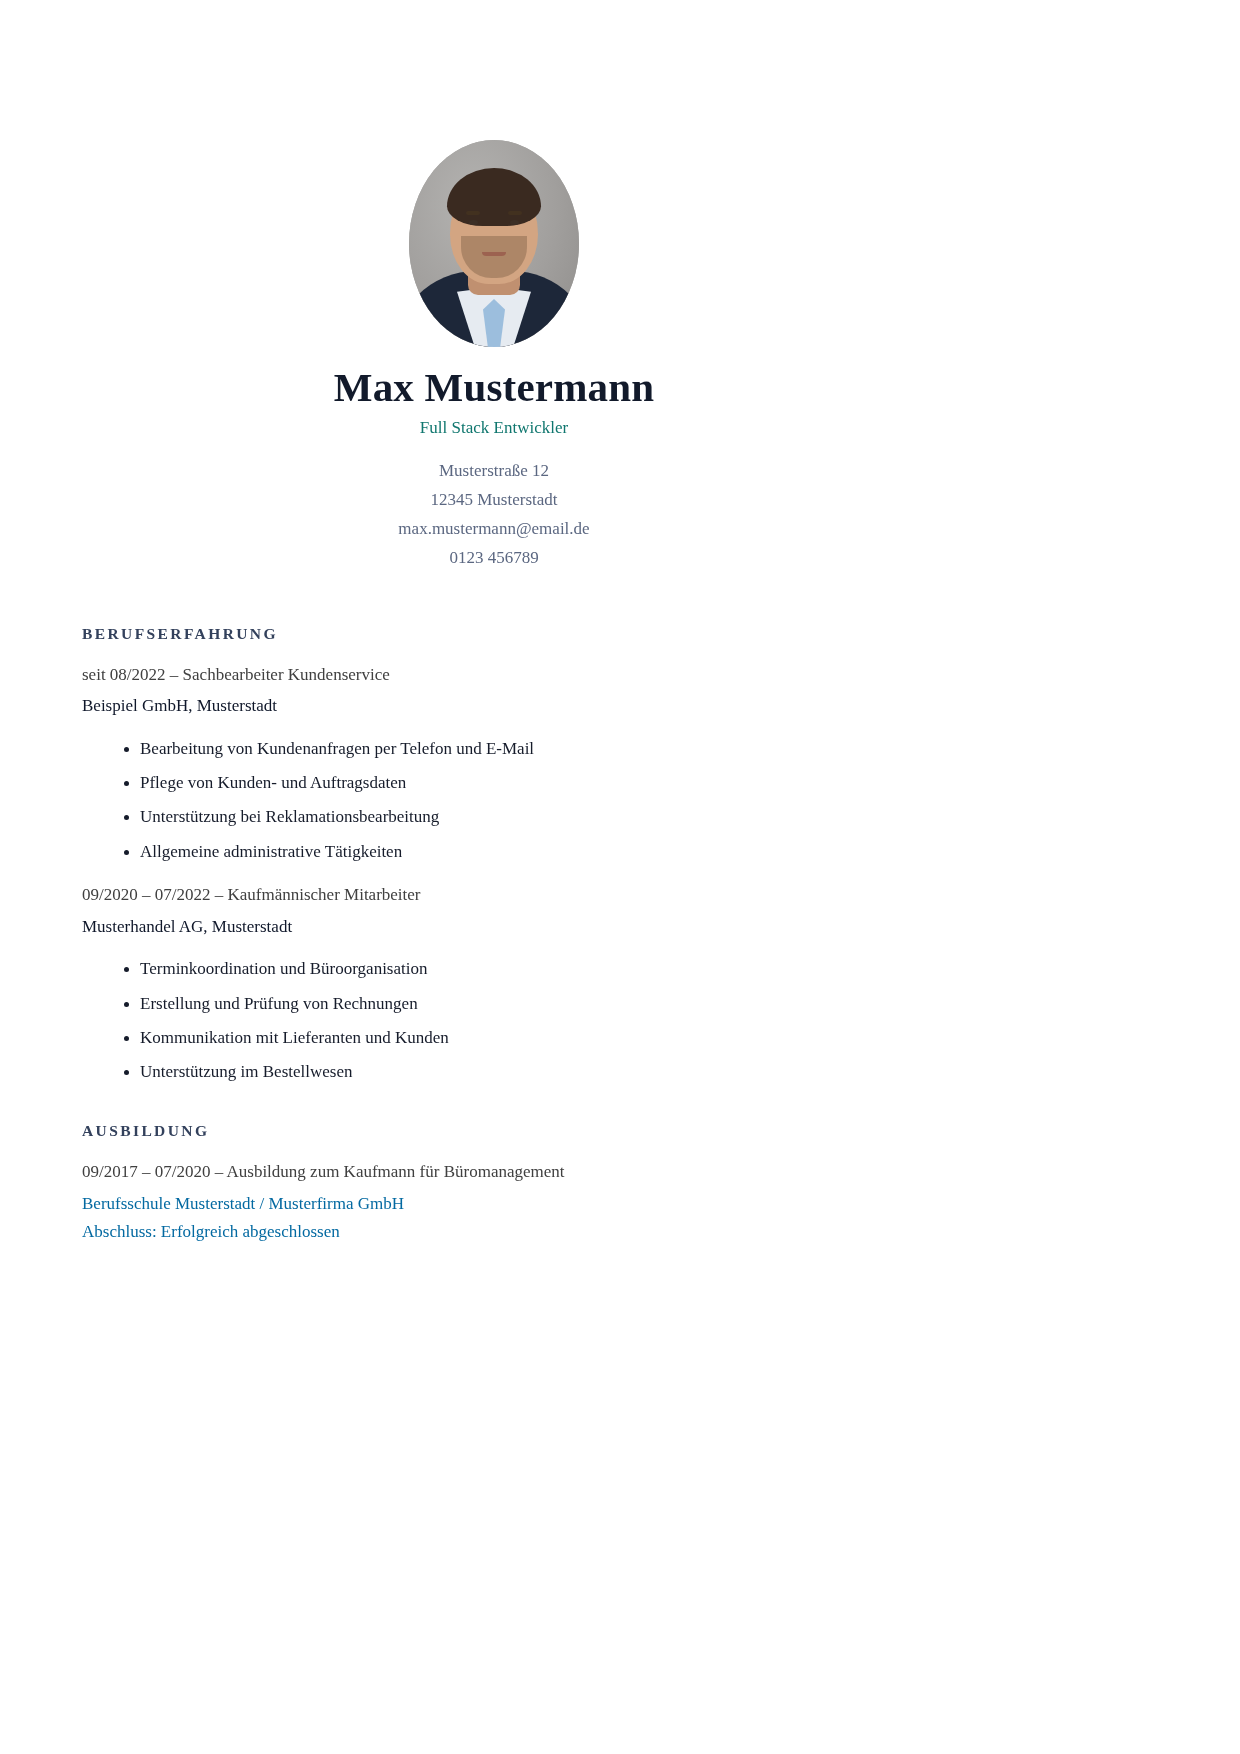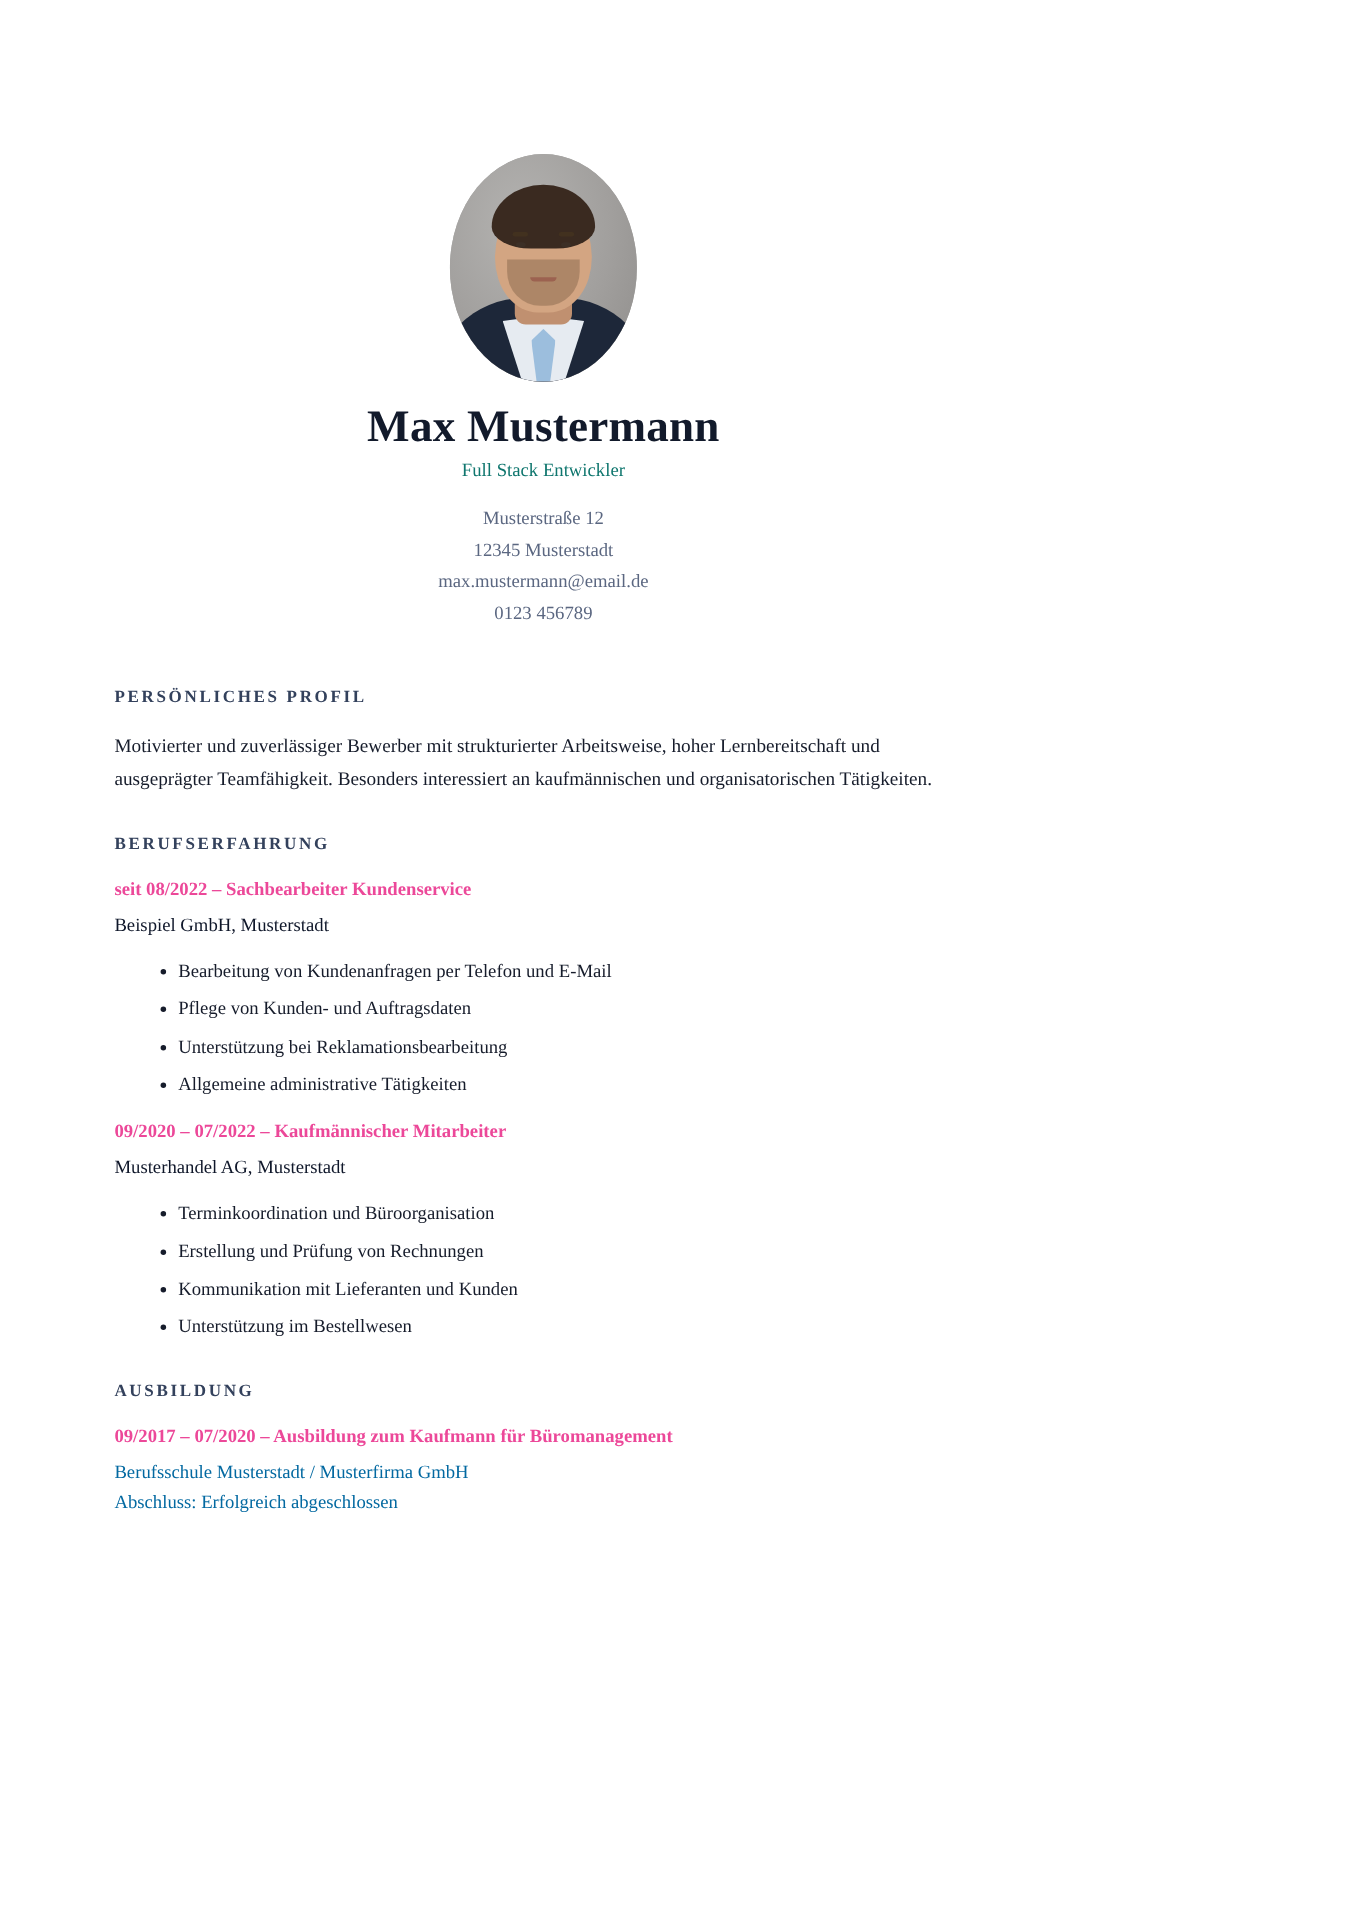--- a/index.html
+++ b/index.html
@@ -14,21 +14,21 @@
     font-family: "Liberation Serif", "DejaVu Serif", serif;
     color: #1a1f2e;
     -webkit-font-smoothing: antialiased;
   }
 
   .page {
     position: relative;
     width: 988px;
     height: 1754px;
     box-sizing: border-box;
-    padding: 0 104px;
+    padding: 0 82px;
     background: #ffffff;
   }
 
   
   .header {
     padding-top: 140px;
     text-align: center;
   }
 
   .photo-wrap {
@@ -205,22 +205,22 @@
     margin: 0;
     max-width: 990px;
   }
 
   .entry + .entry {
     margin-top: 18px;
   }
 
   .entry-title {
     font-size: 17px;
-    font-weight: 700;
-    color: #ec4899;
+    font-weight: 400;
+    color: #404040;
     margin: 0 0 7px 0;
     line-height: 1.4;
   }
 
   .entry-sub {
     font-size: 17px;
     color: #0f172a;
     margin: 0;
     line-height: 1.55;
   }
@@ -288,24 +288,20 @@
     <div class="job-title">Full Stack Entwickler</div>
 
     <div class="contact-line">Musterstraße 12</div>
     <div class="contact-line">12345 Musterstadt</div>
     <div class="contact-line">max.mustermann@email.de</div>
     <div class="contact-line">0123 456789</div>
   </div>
 
   <div class="body-content">
 
-    <div class="section">
-      <h2 class="section-heading">PERSÖNLICHES PROFIL</h2>
-      <p class="profile-text">Motivierter und zuverlässiger Bewerber mit strukturierter Arbeitsweise, hoher Lernbereitschaft und ausgeprägter Teamfähigkeit. Besonders interessiert an kaufmännischen und organisatorischen Tätigkeiten.</p>
-    </div>
 
     <div class="section">
       <h2 class="section-heading">BERUFSERFAHRUNG</h2>
 
       <div class="entry">
         <div class="entry-title">seit 08/2022 – Sachbearbeiter Kundenservice</div>
         <p class="entry-sub">Beispiel GmbH, Musterstadt</p>
         <ul class="entry-bullets">
           <li>Bearbeitung von Kundenanfragen per Telefon und E-Mail</li>
           <li>Pflege von Kunden- und Auftragsdaten</li>

